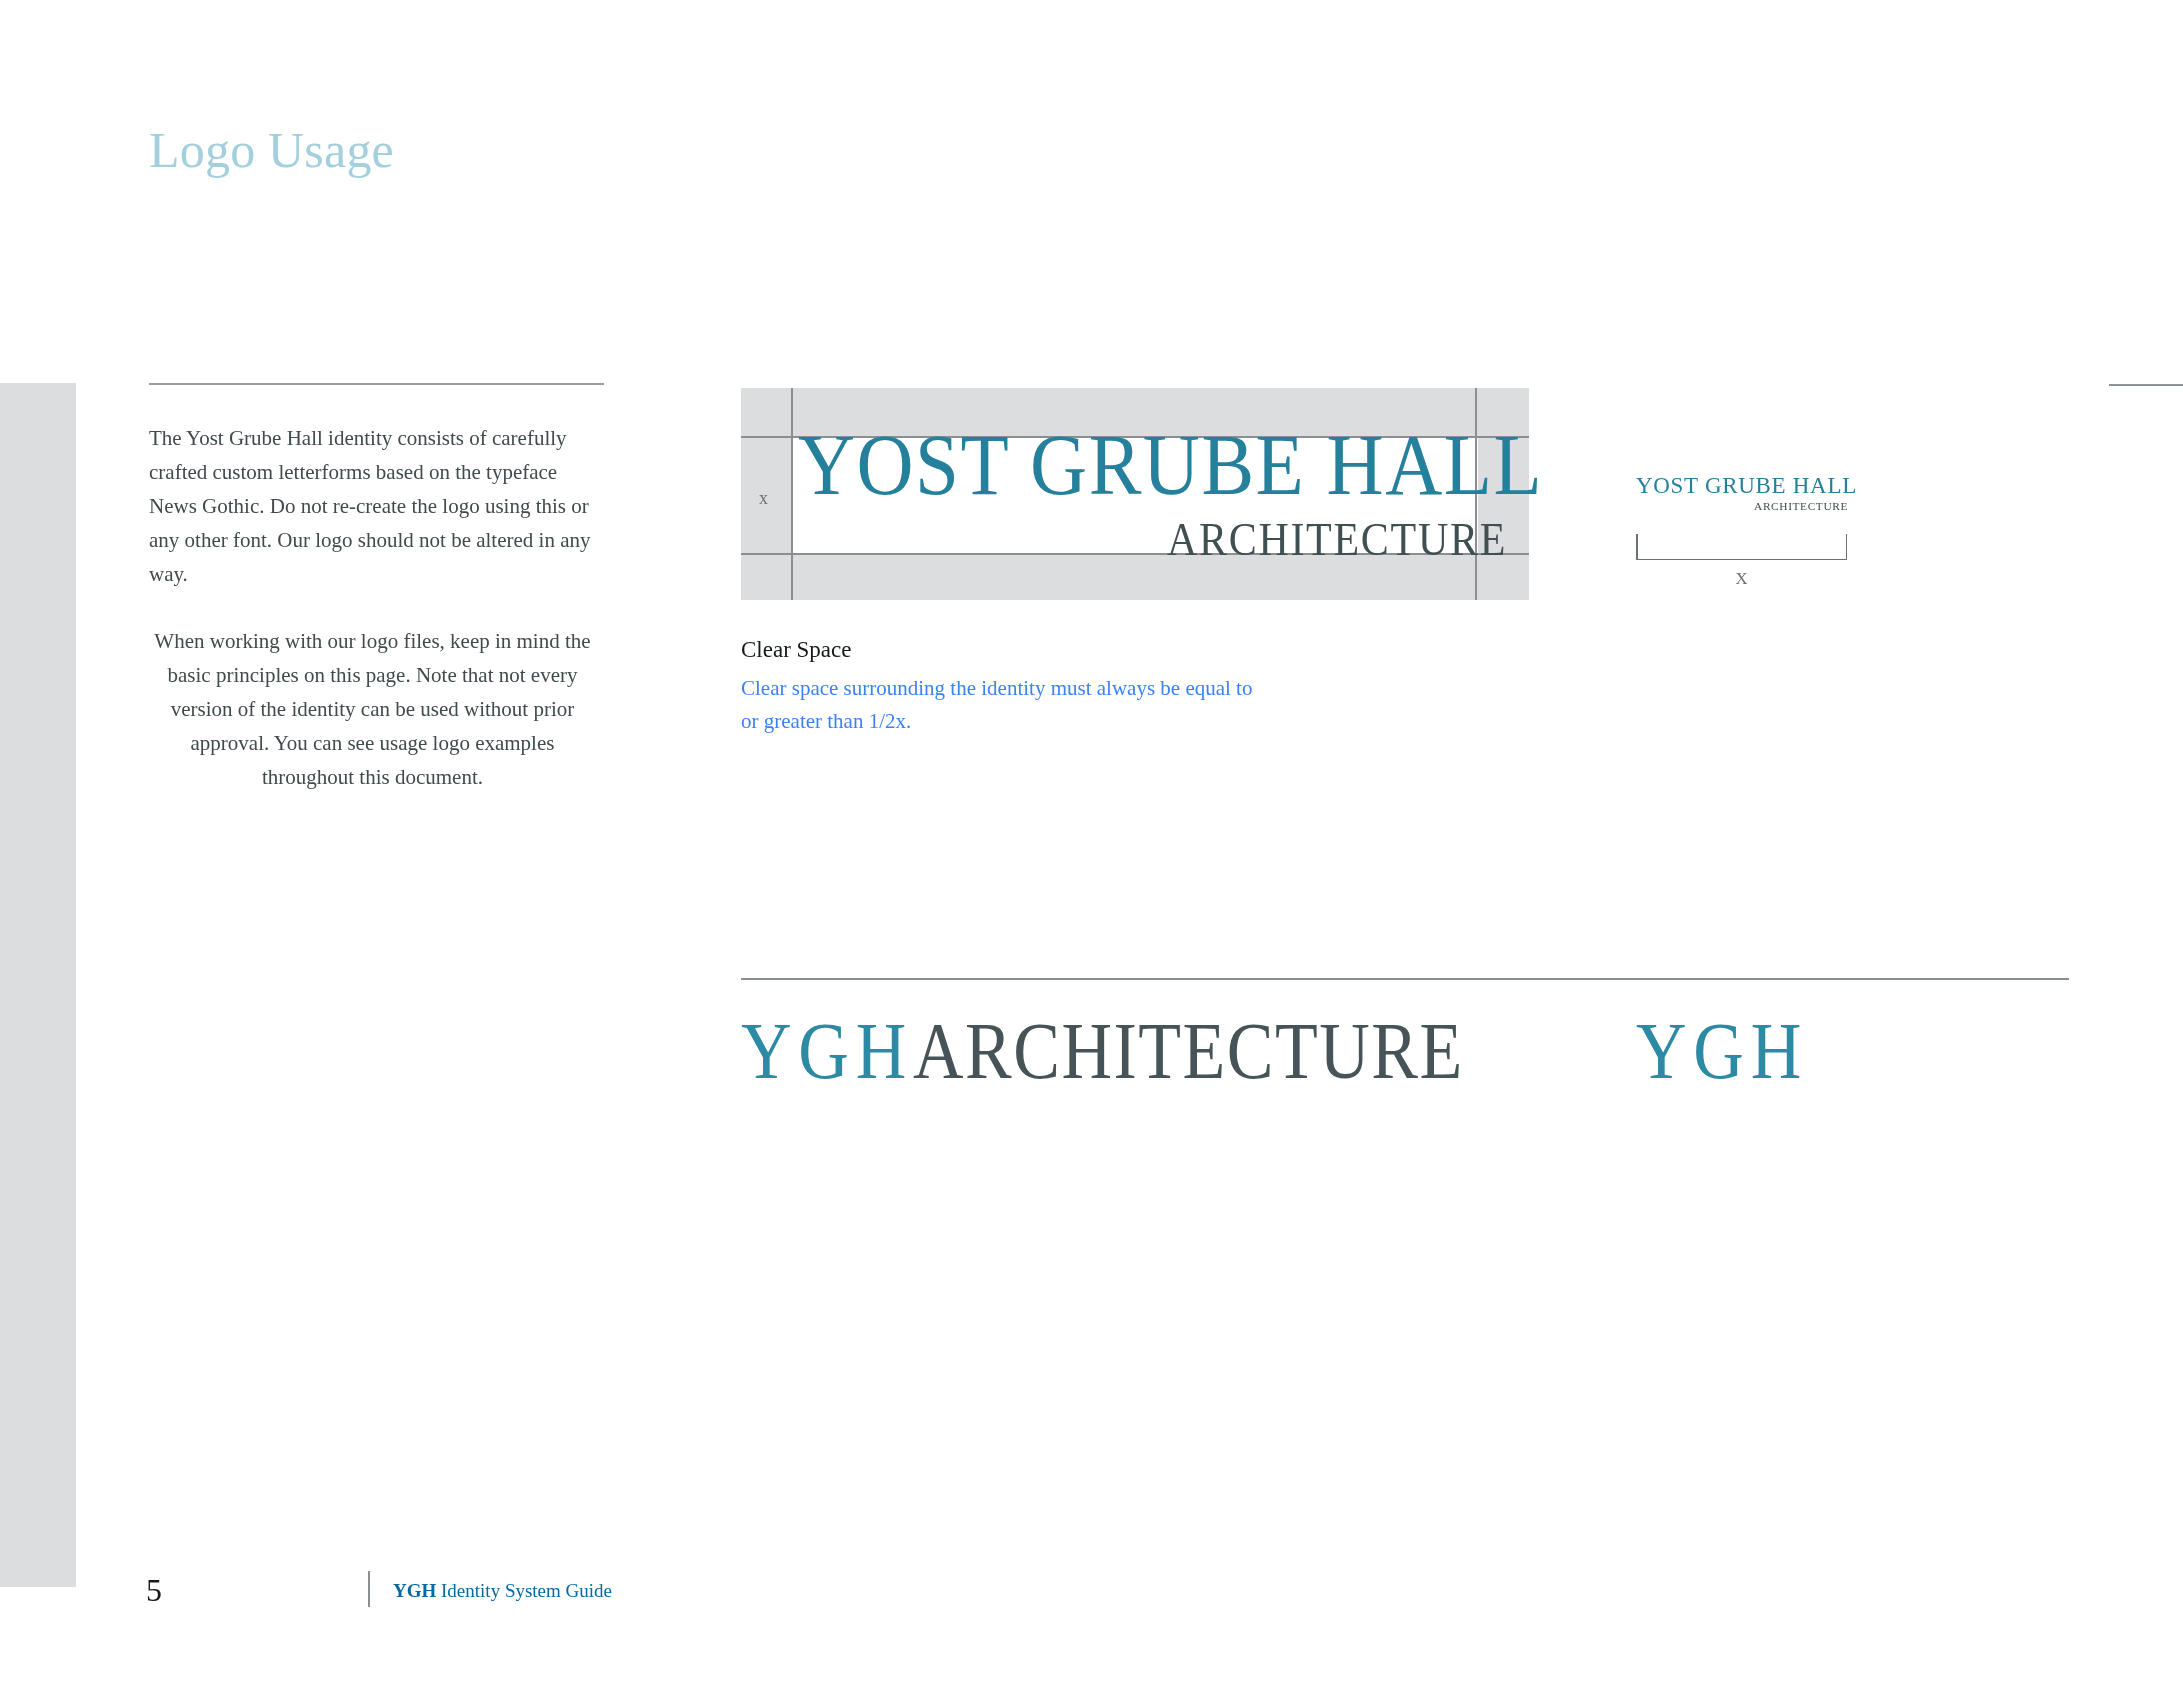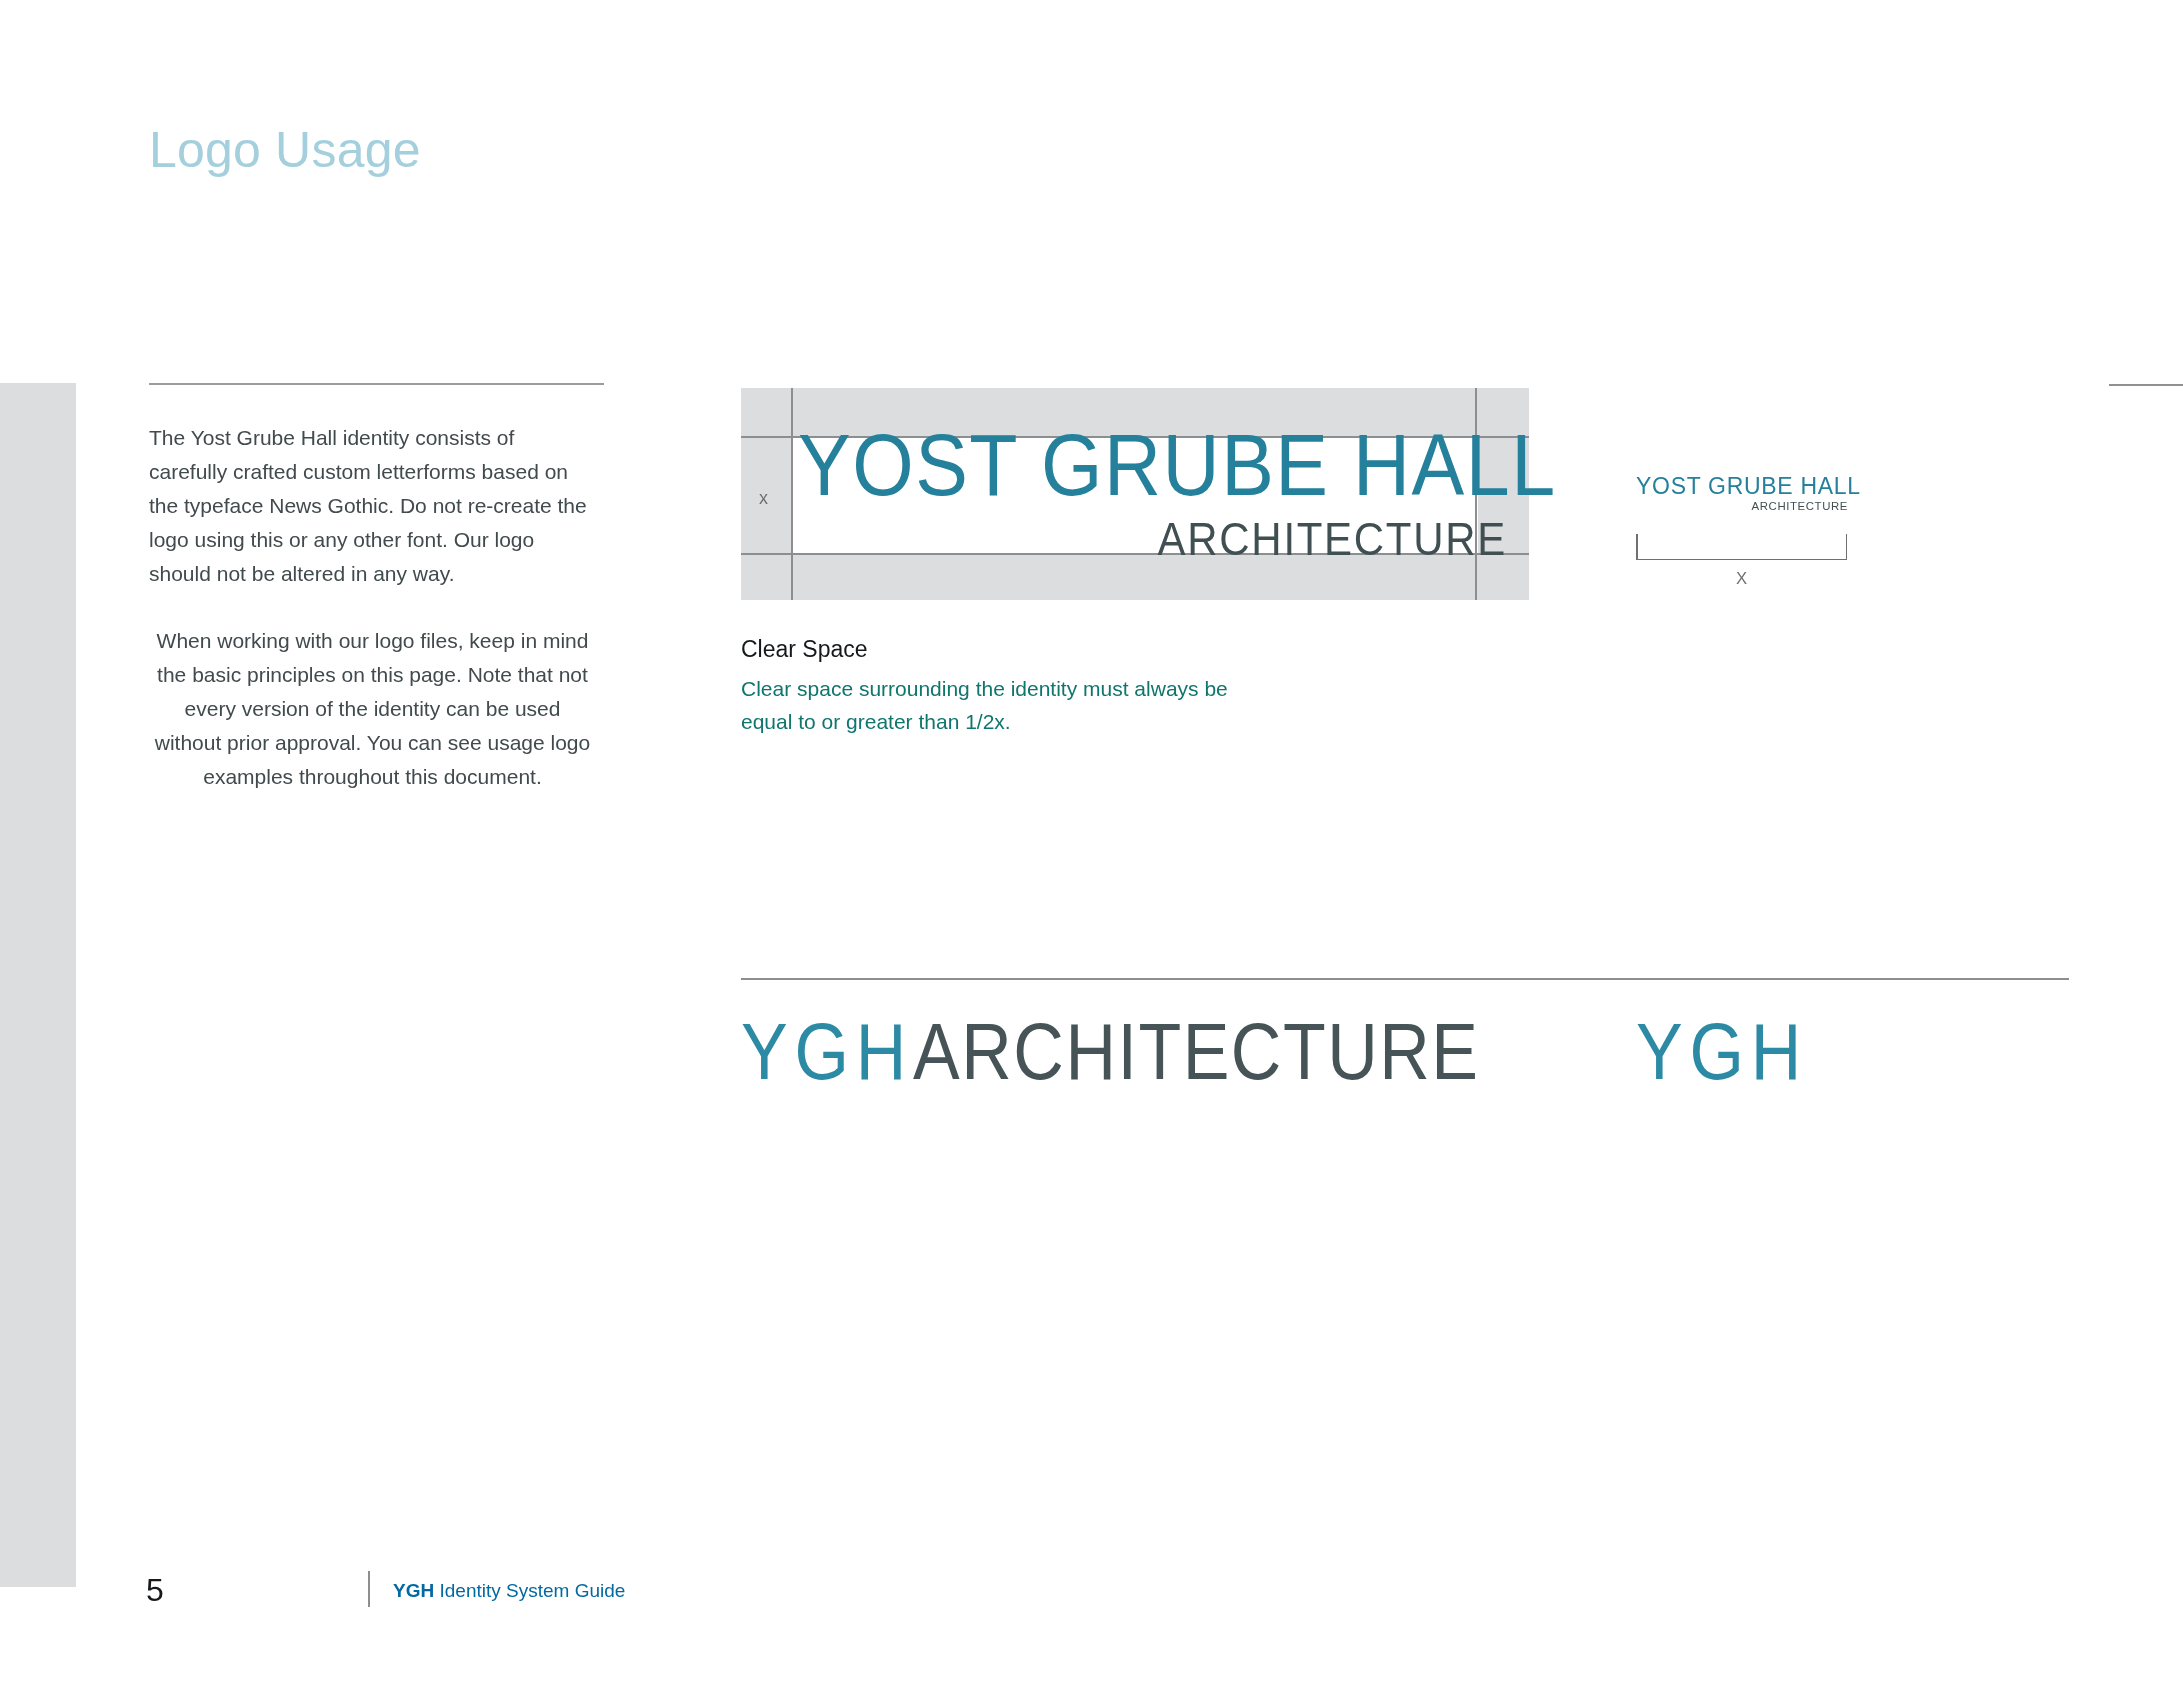--- a/index.html
+++ b/index.html
@@ -14,20 +14,21 @@
     position: relative;
     overflow: hidden;
     color: #3a4447;
   }
 
   
   .page {
     position: absolute;
     inset: 0;
     background: #ffffff;
+    font-family: Liberation Serif, serif;
   }
 
   
   .edge-band {
     position: absolute;
     left: 0;
     top: 383px;
     width: 76px;
     height: 1204px;
     background: #dcdddf;
@@ -161,21 +162,21 @@
   .caption-title {
     font-size: 23px;
     line-height: 29px;
     font-weight: 400;
     color: #16191b;
     margin-bottom: 7.6px;
   }
   .caption-body {
     font-size: 21px;
     line-height: 33px;
-    color: #0f766e;
+    color: #3b82f6;
   }
 
   .cap-clearspace { left: 741px; top: 635px; width: 531px; }
   .cap-minsize    { left: 1636px; top: 635px; width: 470px; }
   .cap-shortform  { left: 741px; top: 1131px; width: 553px; }
   .cap-icon       { left: 1636px; top: 1131px; width: 425px; }
 
   
   .minsize {
     position: absolute;

